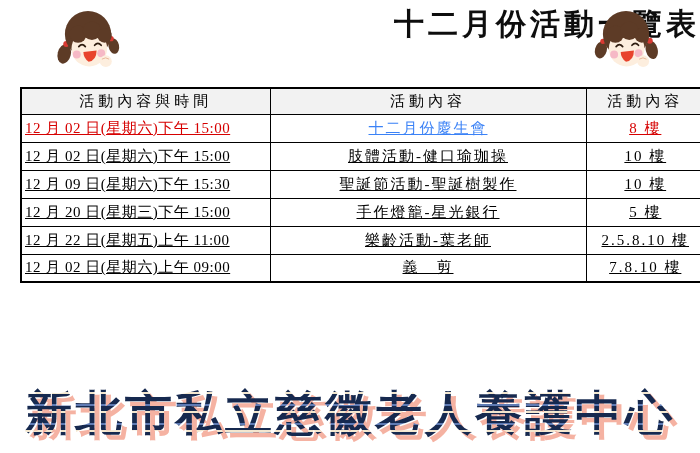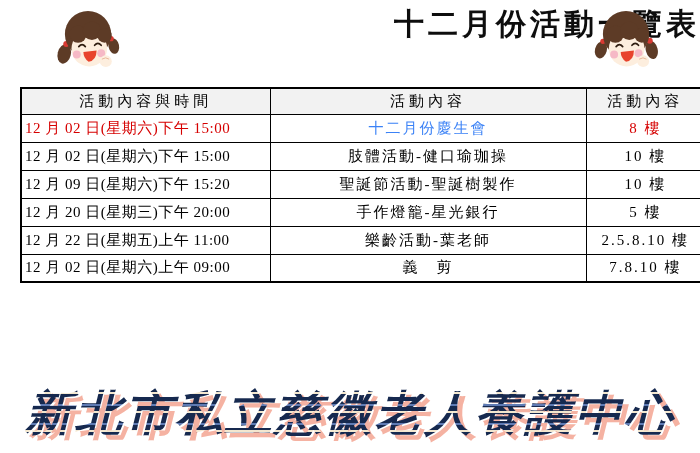--- a/index.html
+++ b/index.html
@@ -46,36 +46,35 @@
     overflow: hidden;
     white-space: nowrap;
   }
   .schedule-table th {
     height: 26px;
     background: #f2f2f2;
     font-weight: normal;
     letter-spacing: 4px;
     text-align: center;
   }
-  .schedule-table td { height: 28px; }
+  .schedule-table td { height: 28px; text-decoration: underline; }
   td.time   { text-align: left; padding-left: 3px; letter-spacing: 0.5px; }
   td.center { text-align: center; letter-spacing: 2px; }
 
   
   .footer-wrap {
     position: absolute;
     top: 380px; left: 0; right: 0;
     height: 70px;
     text-align: center;
   }
   .footer-layer {
     font-family: "Liberation Serif", "DejaVu Serif", serif;
     font-size: 47px;
     font-weight: bold;
-    font-style: italic;
     letter-spacing: 3px;
     white-space: nowrap;
     line-height: 66px;
   }
   .footer-shadow {
     position: absolute;
     left: 50%;
     transform: translateX(-50%) translate(5px, 5px);
     color: #f5b2a2;
   }
@@ -163,26 +162,26 @@
         <td class="time" style="color: rgb(214, 0, 0);">12 月 02 日(星期六)下午 15:00</td>
         <td class="center" style="color: #3b82f6;">十二月份慶生會</td>
         <td class="center" style="color: rgb(214, 0, 0);">8 樓</td>
       </tr>
       <tr>
         <td class="time">12 月 02 日(星期六)下午 15:00</td>
         <td class="center">肢體活動-健口瑜珈操</td>
         <td class="center">10 樓</td>
       </tr>
       <tr>
-        <td class="time">12 月 09 日(星期六)下午 15:20</td>
+        <td class="time">12 月 09 日(星期六)下午 15:30</td>
         <td class="center">聖誕節活動-聖誕樹製作</td>
         <td class="center">10 樓</td>
       </tr>
       <tr>
-        <td class="time">12 月 20 日(星期三)下午 20:00</td>
+        <td class="time">12 月 20 日(星期三)下午 15:00</td>
         <td class="center">手作燈籠-星光銀行</td>
         <td class="center">5 樓</td>
       </tr>
       <tr>
         <td class="time">12 月 22 日(星期五)上午 11:00</td>
         <td class="center">樂齡活動-葉老師</td>
         <td class="center">2.5.8.10 樓</td>
       </tr>
       <tr>
         <td class="time">12 月 02 日(星期六)上午 09:00</td>

